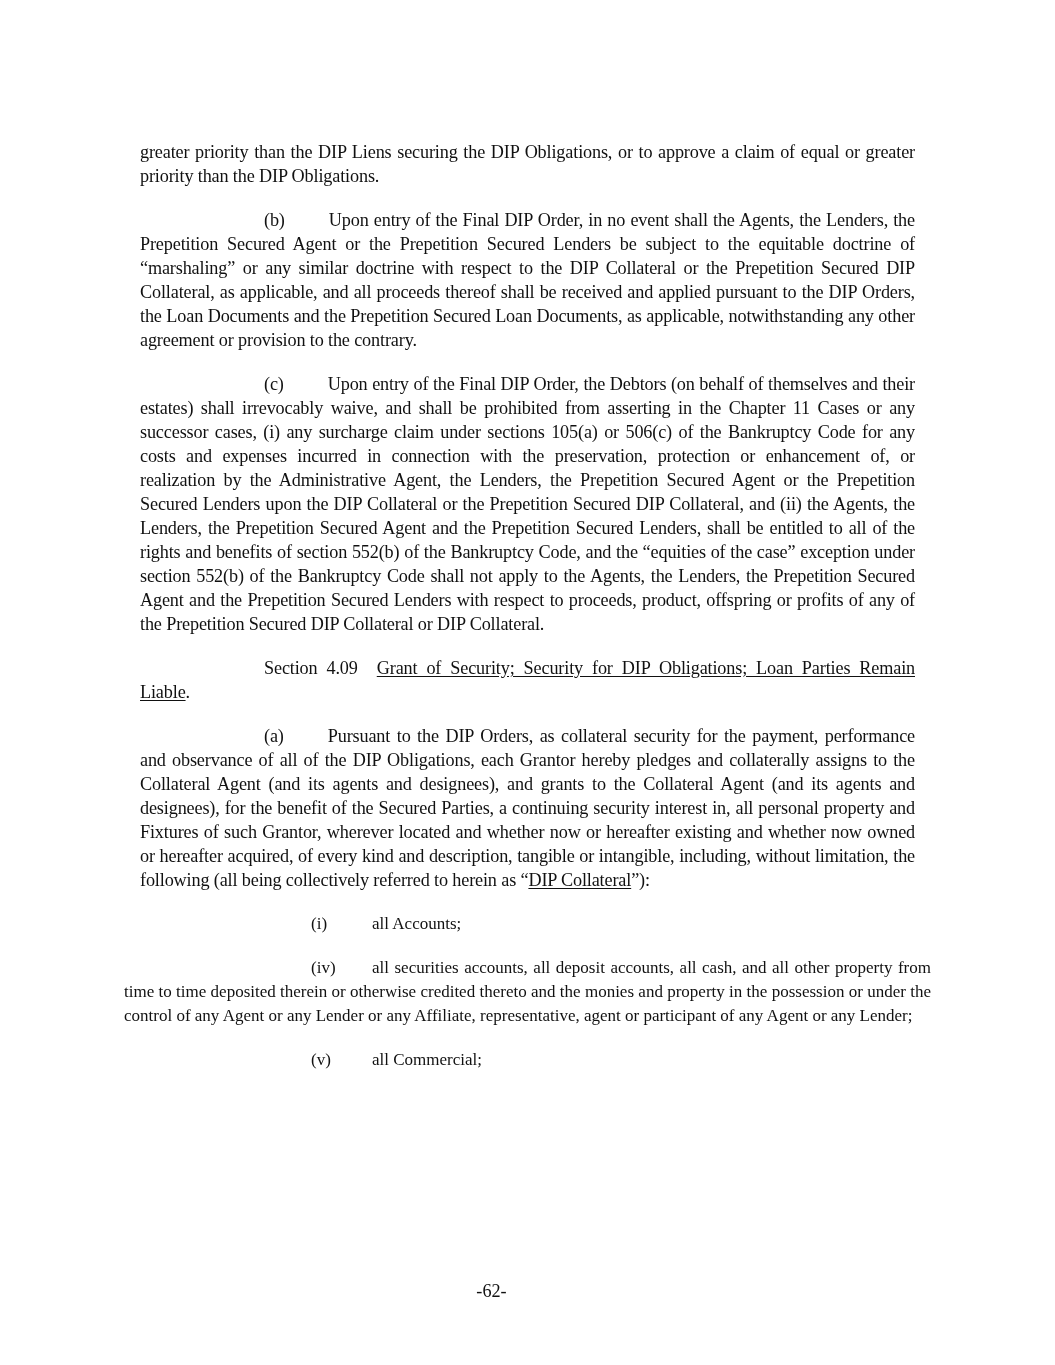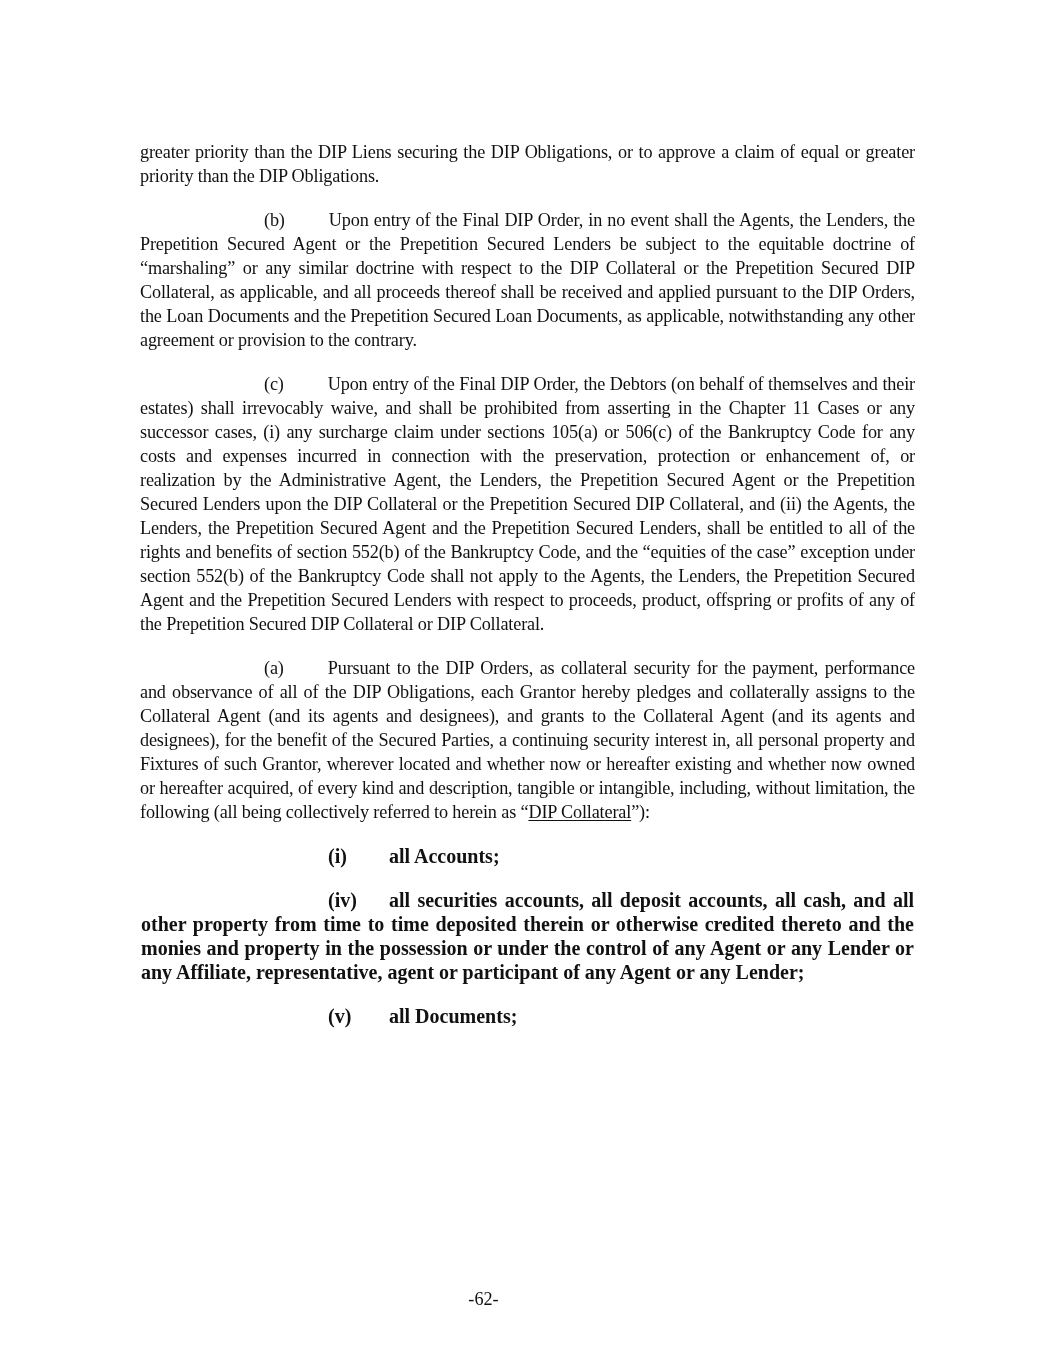--- a/index.html
+++ b/index.html
@@ -10,45 +10,46 @@
     }
     .page { position: absolute; left: 124px; top: 124px; width: 807px; }
     .para {
       font-size: 18.2px; line-height: 24px; text-align: justify;
       text-align-last: left; margin: 16px; letter-spacing: -0.15px;
     }
     .indent1 { text-indent: 124px; }
     .label-gap { display: inline-block; width: 44px; }
     .label-gap-sec { display: inline-block; width: 19px; }
     .u { text-decoration: underline; text-underline-offset: 2px; }
-    .list-item { font-size: 20px; line-height: 24px; margin: 17px; padding-left: 187px; font-weight: bold; }
+    .list-item { font-size: 17px; line-height: 24px; margin: 0; padding-left: 187px; }
     .list-item .num { display: inline-block; width: 61px; }
     .list-item.wrap { padding-left: 0; text-indent: 187px; text-align: justify; text-align-last: left; }
     .page-number {
-      position: absolute; left: 8px; width: 951px; top: 1281px;
-      text-align: center; font-size: 18.2px; margin-top: 8px;
+      position: absolute; left: 16px; width: 951px; top: 1281px;
+      text-align: center; font-size: 18.2px;
     }
   </style>
 </head>
 <body>
 
 <div class="page">
 
   <p class="para" style="margin-bottom:20px;">greater priority than the DIP Liens securing the DIP Obligations, or to approve a claim of equal or greater priority than the DIP Obligations.</p>
 
   <p class="para indent1" style="margin-bottom:20px;"><span>(b)</span><span class="label-gap"></span><span>Upon entry of the Final DIP Order, in no event shall the Agents, the Lenders, the Prepetition Secured Agent or the Prepetition Secured Lenders be subject to the equitable doctrine of “marshaling” or any similar doctrine with respect to the DIP Collateral or the Prepetition Secured DIP Collateral, as applicable, and all proceeds thereof shall be received and applied pursuant to the DIP Orders, the Loan Documents and the Prepetition Secured Loan Documents, as applicable, notwithstanding any other agreement or provision to the contrary.</span></p>
 
   <p class="para indent1" style="margin-bottom:20px;"><span>(c)</span><span class="label-gap"></span><span>Upon entry of the Final DIP Order, the Debtors (on behalf of themselves and their estates) shall irrevocably waive, and shall be prohibited from asserting in the Chapter 11 Cases or any successor cases, (i) any surcharge claim under sections 105(a) or 506(c) of the Bankruptcy Code for any costs and expenses incurred in connection with the preservation, protection or enhancement of, or realization by the Administrative Agent, the Lenders, the Prepetition Secured Agent or the Prepetition Secured Lenders upon the DIP Collateral or the Prepetition Secured DIP Collateral, and (ii) the Agents, the Lenders, the Prepetition Secured Agent and the Prepetition Secured Lenders, shall be entitled to all of the rights and benefits of section 552(b) of the Bankruptcy Code, and the “equities of the case” exception under section 552(b) of the Bankruptcy Code shall not apply to the Agents, the Lenders, the Prepetition Secured Agent and the Prepetition Secured Lenders with respect to proceeds, product, offspring or profits of any of the Prepetition Secured DIP Collateral or DIP Collateral.</span></p>
 
+  <p class="para indent1" style="margin-bottom:20px;"><span>Section 4.09</span><span class="label-gap-sec"></span><span class="u">Grant of Security; Security for DIP Obligations; Loan Parties Remain Liable</span><span>.</span></p>
 
   <p class="para indent1" style="margin-bottom:20px;"><span>(a)</span><span class="label-gap"></span><span>Pursuant to the DIP Orders, as collateral security for the payment, performance and observance of all of the DIP Obligations, each Grantor hereby pledges and collaterally assigns to the Collateral Agent (and its agents and designees), and grants to the Collateral Agent (and its agents and designees), for the benefit of the Secured Parties, a continuing security interest in, all personal property and Fixtures of such Grantor, wherever located and whether now or hereafter existing and whether now owned or hereafter acquired, of every kind and description, tangible or intangible, including, without limitation, the following (all being collectively referred to herein as “</span><span class="u">DIP Collateral</span><span>”):</span></p>
 
   <p class="list-item" style="margin-bottom:20px;"><span class="num">(i)</span><span>all Accounts;</span></p>
 
 
 
   <p class="list-item wrap" style="margin-bottom:20px;"><span class="num" style="text-indent:0;">(iv)</span><span>all securities accounts, all deposit accounts, all cash, and all other property from time to time deposited therein or otherwise credited thereto and the monies and property in the possession or under the control of any Agent or any Lender or any Affiliate, representative, agent or participant of any Agent or any Lender;</span></p>
 
-  <p class="list-item"><span class="num">(v)</span><span>all Documents;</span></p>
+  <p class="list-item"><span class="num">(v)</span><span>all Commercial;</span></p>
 
 </div>
 
 <div class="page-number">-62-</div>
 
 </body></html>

